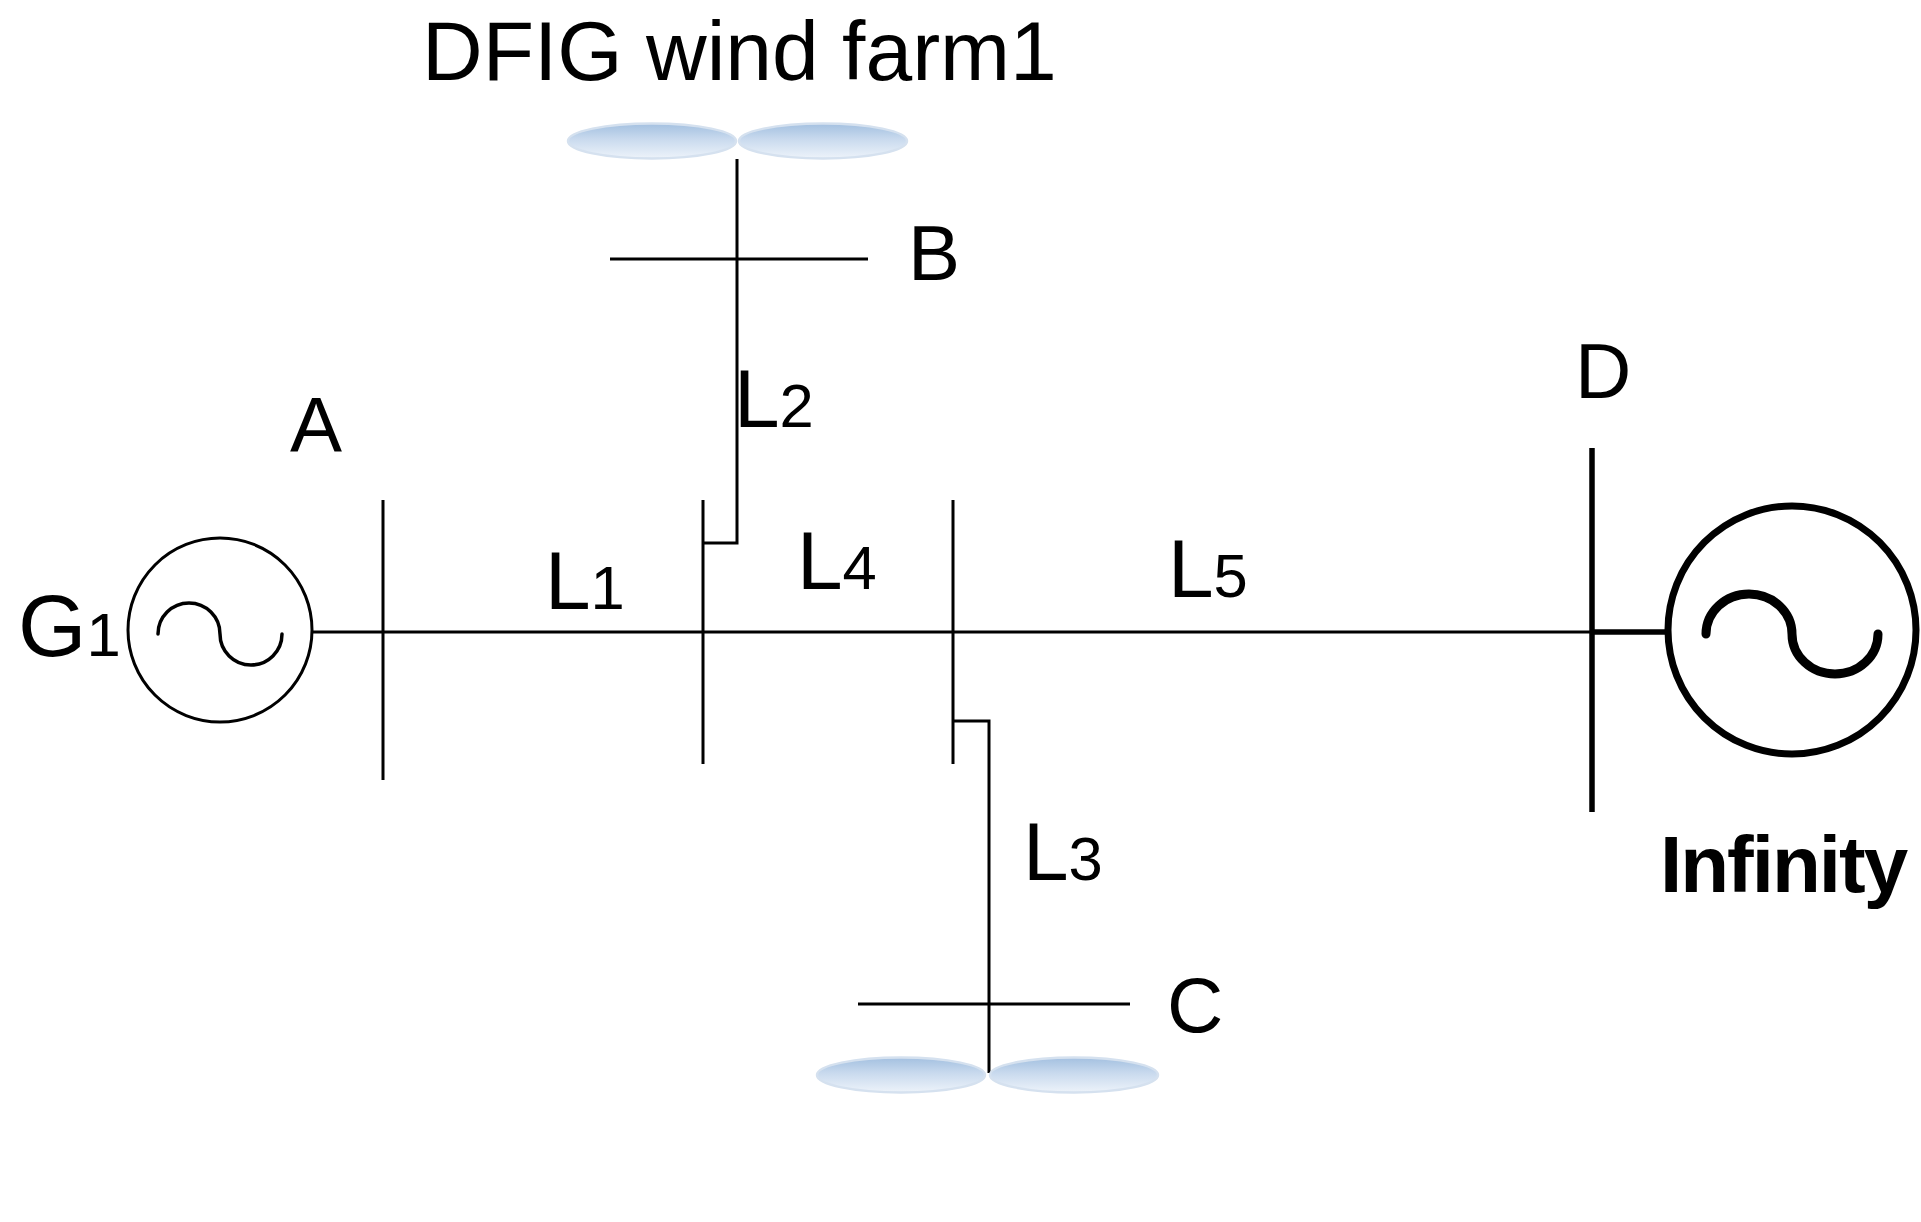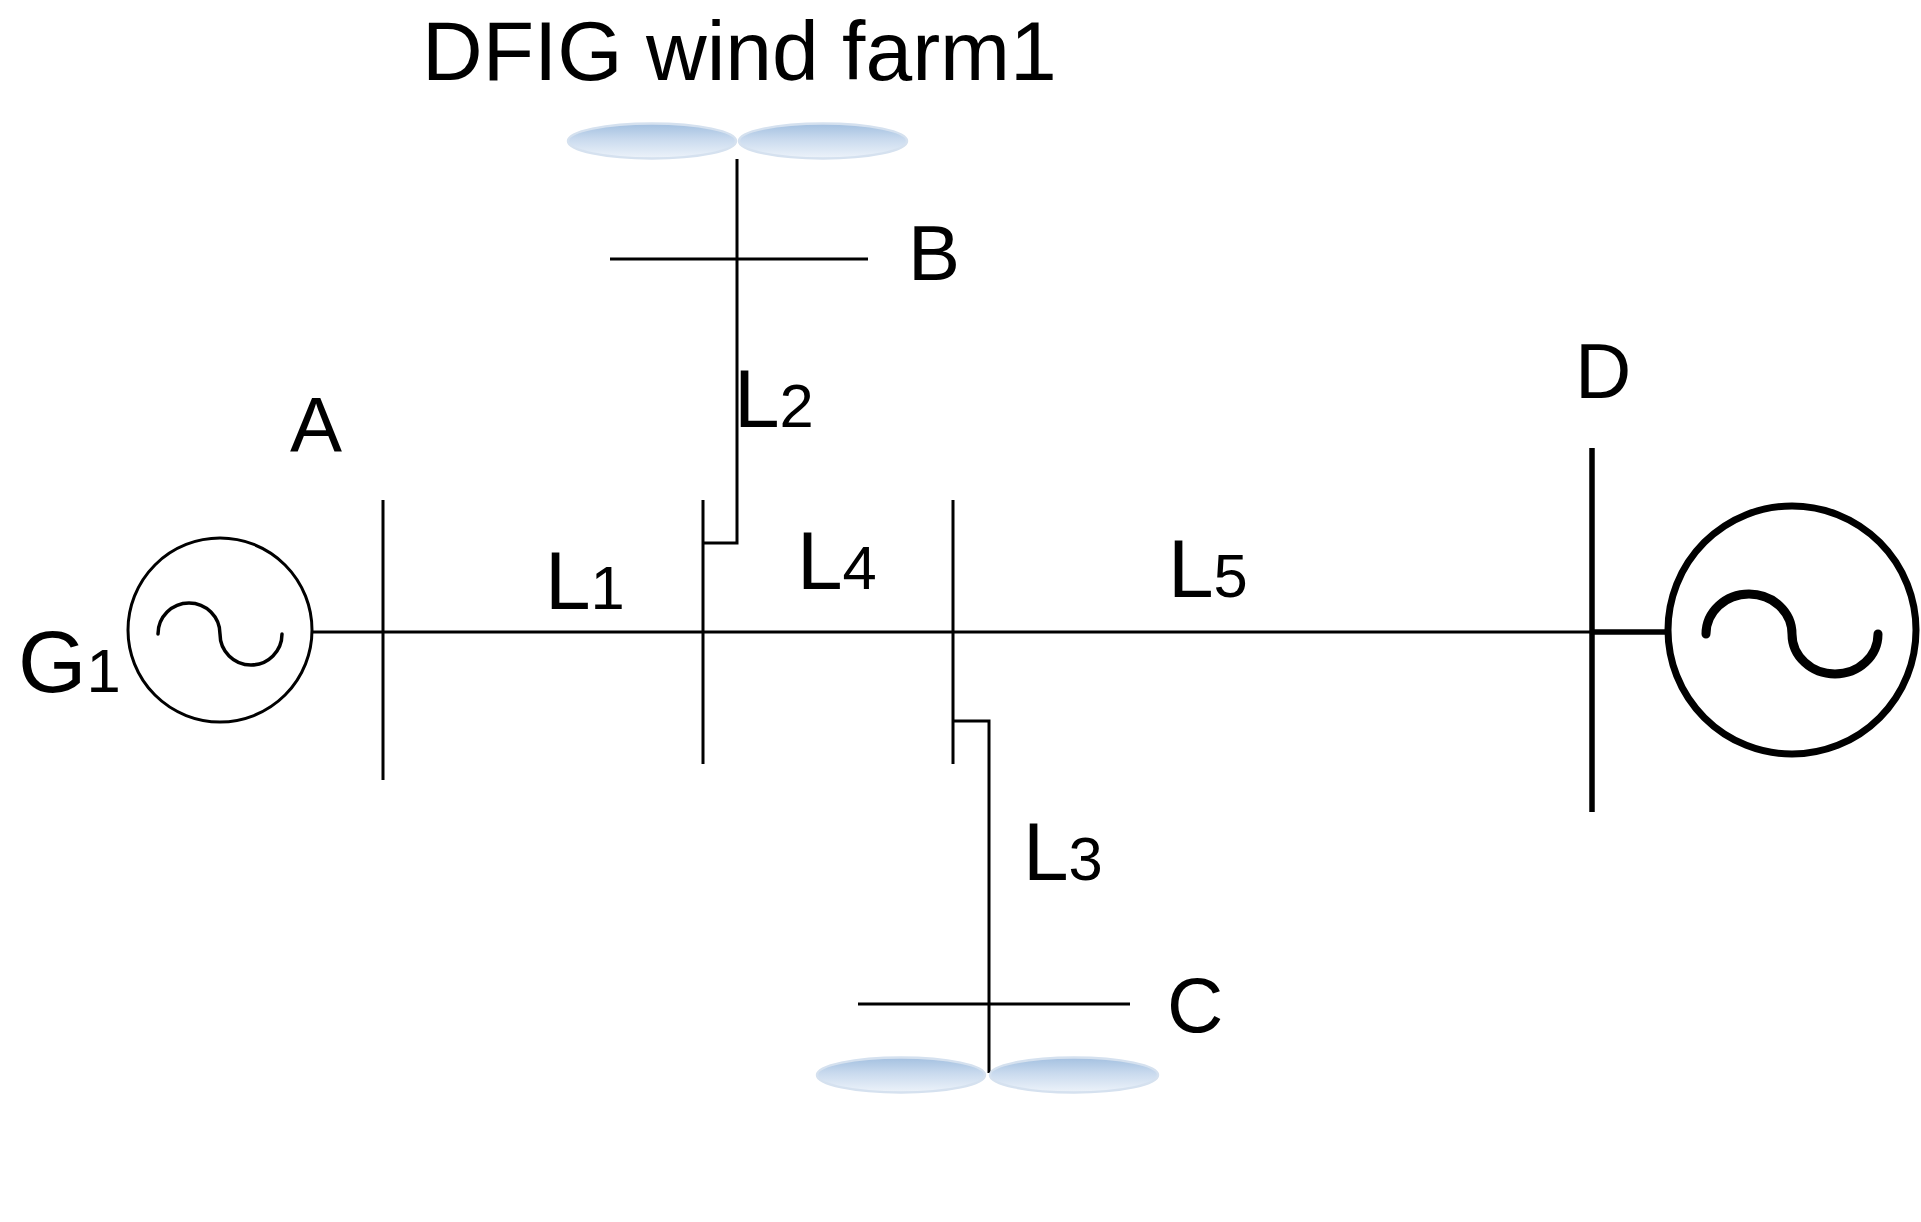--- a/index.html
+++ b/index.html
@@ -29,21 +29,21 @@
   .turbine{fill:url(#bladeGrad);stroke:var(--t-border);stroke-width:2.5px;}
   .lbl{
     position:absolute;
     line-height:1;
     white-space:nowrap;
     color:var(--stroke);
     text-align:right;
   }
   .t84{font-size:84px;}
   .t82{font-size:82px;}
-  .t88{font-size:88px;margin-top:36px;}
+  .t88{font-size:88px;}
   .t78{font-size:78px;}
   .infinity{font-size:80px;font-weight:bold;letter-spacing:-2px;}
   .sub{font-size:0.75em;}
   .gsub{font-size:0.7em;}
 </style>
 </head>
 <body>
 
 <div id="stage">
 
@@ -90,20 +90,21 @@
 
   <div class="lbl t84" style="left:422px;top:9px">DFIG wind farm1</div>
 
   <div class="lbl t88" style="left:18px;top:582px"><span>G</span><span class="gsub">1</span></div>
 
   <div class="lbl t78" style="left:290px;top:386px">A</div>
   <div class="lbl t78" style="left:908px;top:214px">B</div>
   <div class="lbl t78" style="left:1167px;top:966px">C</div>
   <div class="lbl t78" style="left:1575px;top:332px">D</div>
 
+  <div class="lbl infinity" style="left:1660px;top:825px">Infinity</div>
 
   <div class="lbl t82" style="left:545px;top:540px"><span>L</span><span class="sub">1</span></div>
   <div class="lbl t82" style="left:734px;top:358px"><span>L</span><span class="sub">2</span></div>
   <div class="lbl t82" style="left:1023px;top:811px"><span>L</span><span class="sub">3</span></div>
   <div class="lbl t82" style="left:797px;top:520px"><span>L</span><span class="sub">4</span></div>
   <div class="lbl t82" style="left:1168px;top:528px"><span>L</span><span class="sub">5</span></div>
 
 </div>
 
 </body></html>

